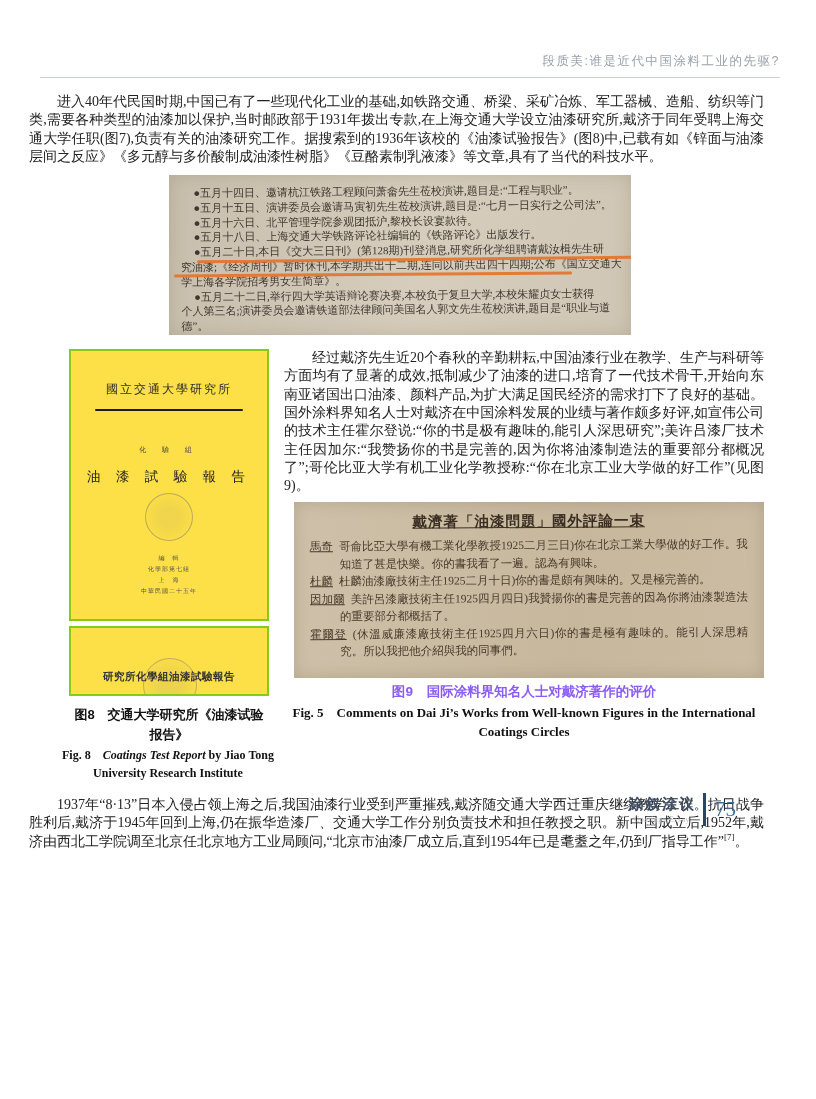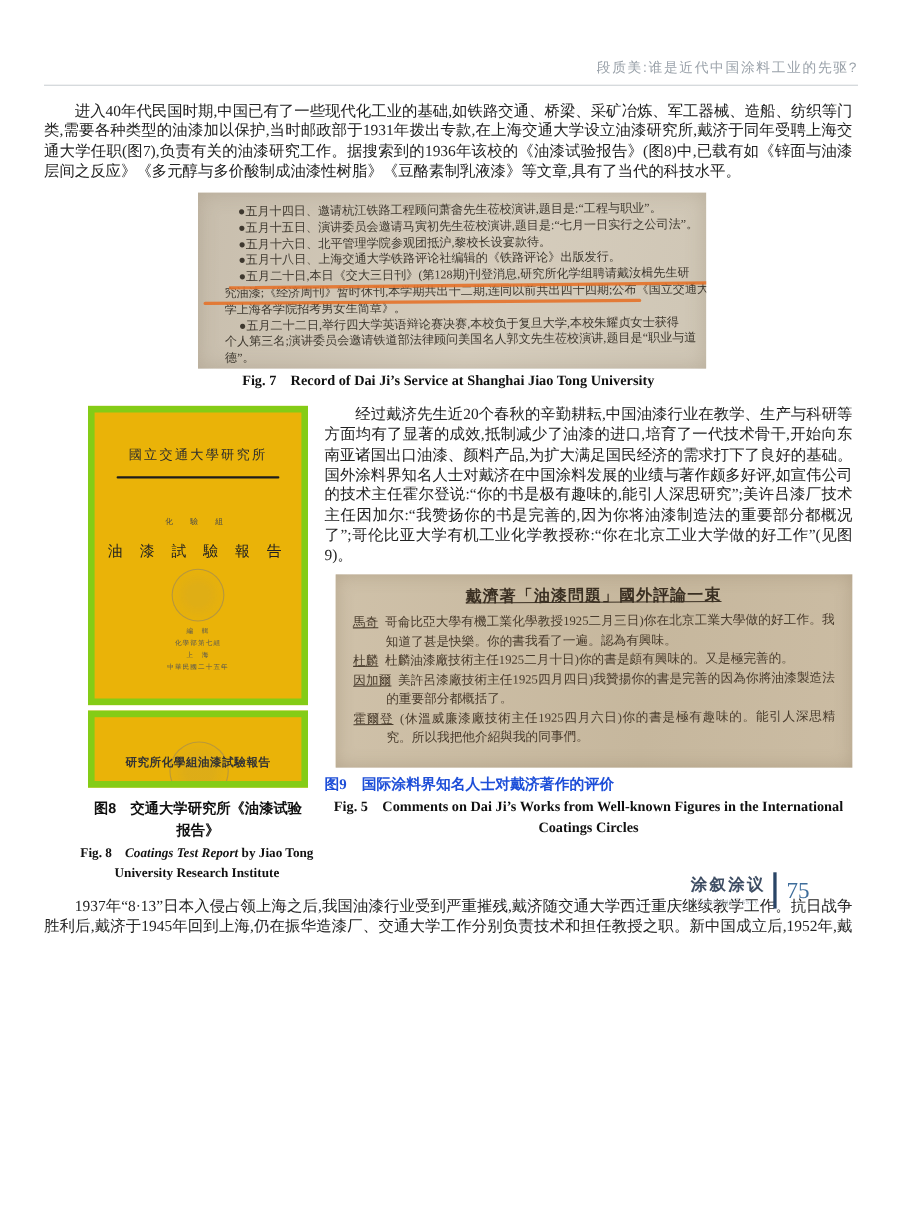--- a/index.html
+++ b/index.html
@@ -8,53 +8,53 @@
     font-family:"Liberation Serif","DejaVu Serif",serif; color:#262626;
     overflow:hidden;
   }
   .running-head {
     position:absolute; top:53px; left:40px; right:36px;
     text-align:right; font-family:"Liberation Sans","DejaVu Sans",sans-serif;
     font-size:12.5px; letter-spacing:1.5px; color:#9aa2aa;
   }
   .head-rule { position:absolute; top:77px; left:40px; right:36px; height:1px; background:#ccd1d5; }
 
-  .content { position:absolute; left:40px; top:93px; width:735px; }
+  .content { position:absolute; left:29px; top:93px; width:735px; }
   p.body {
     margin:0; font-size:14px; line-height:18.3px; text-align:justify;
     text-indent:2em; color:#222;
   }
   sup.ref { font-size:9px; vertical-align:super; line-height:0; }
 
   
   .fig7 { margin:9px 0 10px 0; }
   .photo7 {
     position:relative; margin-left:140px; width:462px; height:160px;
     background:linear-gradient(100deg,#c8bead 0%,#d6cdbd 55%,#cfc6b5 100%);
-    padding:9px 8px 0 24px; box-sizing:border-box; overflow:hidden;
+    padding:9px 8px 0 12px; box-sizing:border-box; overflow:hidden;
     box-shadow:inset 0 0 18px rgba(120,105,80,.25);
   }
   .photo7-inner { transform:rotate(-0.5deg); }
   .f7line { font-size:11px; line-height:14.8px; color:#3e382f; white-space:nowrap; }
   .f7line.bullet { padding-left:13px; }
   .hl { position:absolute; height:3px; background:#e4722a; border-radius:2px; opacity:.9; }
   .hl1 { left:28px; right:-3px; top:83px; transform:rotate(-0.6deg); }
   .hl2 { left:5px; width:398px; top:98px; transform:rotate(-0.4deg); }
   .cap-zh {
     text-align:center; font-family:"Liberation Sans","DejaVu Sans",sans-serif;
     font-weight:bold; font-size:13.5px; line-height:20px; color:#111; margin-top:7px;
   }
   .cap-en { text-align:center; font-weight:bold; font-size:13px; line-height:19px; color:#111; margin-top:1px; }
 
   
   .twocol { margin-top:14px; }
   .twocol:after { content:""; display:block; clear:both; }
   .leftcol { float:left; width:255px; height:447px; }
   .doc8 { margin-left:40px; width:200px; }
-  .page8 { border:6px solid #84cc16; background:#eab308; box-sizing:border-box; position:relative; }
+  .page8 { border:2px solid #84cc16; background:#fde047; box-sizing:border-box; position:relative; }
   .page8a { height:272px; text-align:center; }
   .inst8 { margin-top:30px; font-size:12px; letter-spacing:2px; color:#2d2d2d; }
   .rule8 { width:148px; height:2px; background:#1c1c1c; margin:11px auto 0 auto; border-radius:1px; }
   .smalltop8 { margin-top:34px; font-size:7px; letter-spacing:7px; color:#4a4a4a; filter:blur(.3px); }
   .title8 { margin-top:13px; font-size:13.5px; letter-spacing:6px; color:#222; }
   .stamp { width:46px; height:46px; border:1px solid rgba(140,128,105,.55); border-radius:50%;
            margin:7px auto 0 auto; background:radial-gradient(circle,rgba(150,138,115,.12) 30%,rgba(150,138,115,.03) 70%); }
   .imprint8 { position:absolute; bottom:22px; left:0; width:100%; font-size:6px; line-height:11px;
               color:#555; letter-spacing:1px; text-align:center; filter:blur(.35px); }
   .page8b { height:70px; margin-top:5px; overflow:hidden; }
@@ -77,22 +77,22 @@
     background:linear-gradient(95deg,#cfc1a9 0%,#c6b79d 60%,#cbbca3 100%);
     padding:10px 16px 0 16px; overflow:hidden;
     box-shadow:inset 0 0 16px rgba(110,95,70,.28);
   }
   .photo9-inner { transform:rotate(-0.35deg); }
   .p9title { text-align:center; font-size:14.5px; font-weight:bold; letter-spacing:1px;
              color:#3a2f22; text-decoration:underline; margin-bottom:6px; }
   .f9entry { font-size:11.5px; line-height:17.5px; color:#473a2b; padding-left:2.6em; text-indent:-2.6em;
              text-align:justify; }
   .f9head { text-decoration:underline; margin-right:6px; }
-  .cap9zh { overflow:hidden; text-align:left; font-family:Liberation Serif, serif;
-            font-weight:bold; font-size:13.5px; line-height:20px; color:#1d4ed8; }
+  .cap9zh { overflow:hidden; text-align:center; font-family:Liberation Mono, monospace;
+            font-weight:bold; font-size:13.5px; line-height:20px; color:#8b5cf6; }
   .cap9en { overflow:hidden; text-align:center; font-weight:bold; font-size:13px; line-height:19px;
             color:#111; margin-bottom:5px; }
 
   
   .footer { position:absolute; right:80px; bottom:26px; display:flex; align-items:center; }
   .footer-left { text-align:center; }
   .footer-zh { font-family:"Liberation Sans","DejaVu Sans",sans-serif; font-weight:bold;
                font-size:15px; letter-spacing:2px; color:#3e4d63;text-align:right; }
   .footer-en { font-size:8px; color:#b6bdc5; letter-spacing:.5px; margin-top:1px; }
   .footer-bar { width:3px; height:33px; background:#2a4566; margin:0 9px 0 7px; }
@@ -120,21 +120,20 @@
             <div class="f7line bullet">●五月二十日,本日《交大三日刊》(第128期)刊登消息,研究所化学组聘请戴汝楫先生研</div>
             <div class="f7line">究油漆;《经济周刊》暂时休刊,本学期共出十二期,连同以前共出四十四期;公布《国立交通大</div>
             <div class="f7line">学上海各学院招考男女生简章》。</div>
             <div class="f7line bullet">●五月二十二日,举行四大学英语辩论赛决赛,本校负于复旦大学,本校朱耀贞女士获得</div>
             <div class="f7line">个人第三名;演讲委员会邀请铁道部法律顾问美国名人郭文先生莅校演讲,题目是“职业与道</div>
             <div class="f7line">德”。</div>
           </div>
         <div class="hl hl1"></div>
         <div class="hl hl2"></div>
       </div>
-      <div class="cap-en">Fig. 7　Record of Dai Ji’s Service at Shanghai Jiao Tong University</div>
     </div>
 
     <div class="twocol">
       <div class="leftcol">
         <div class="doc8">
           <div class="page8 page8a">
             <div class="inst8">國立交通大學研究所</div>
             <div class="rule8"></div>
             <div class="smalltop8">化 驗 組</div>
             <div class="title8">油 漆 試 驗 報 告</div>

